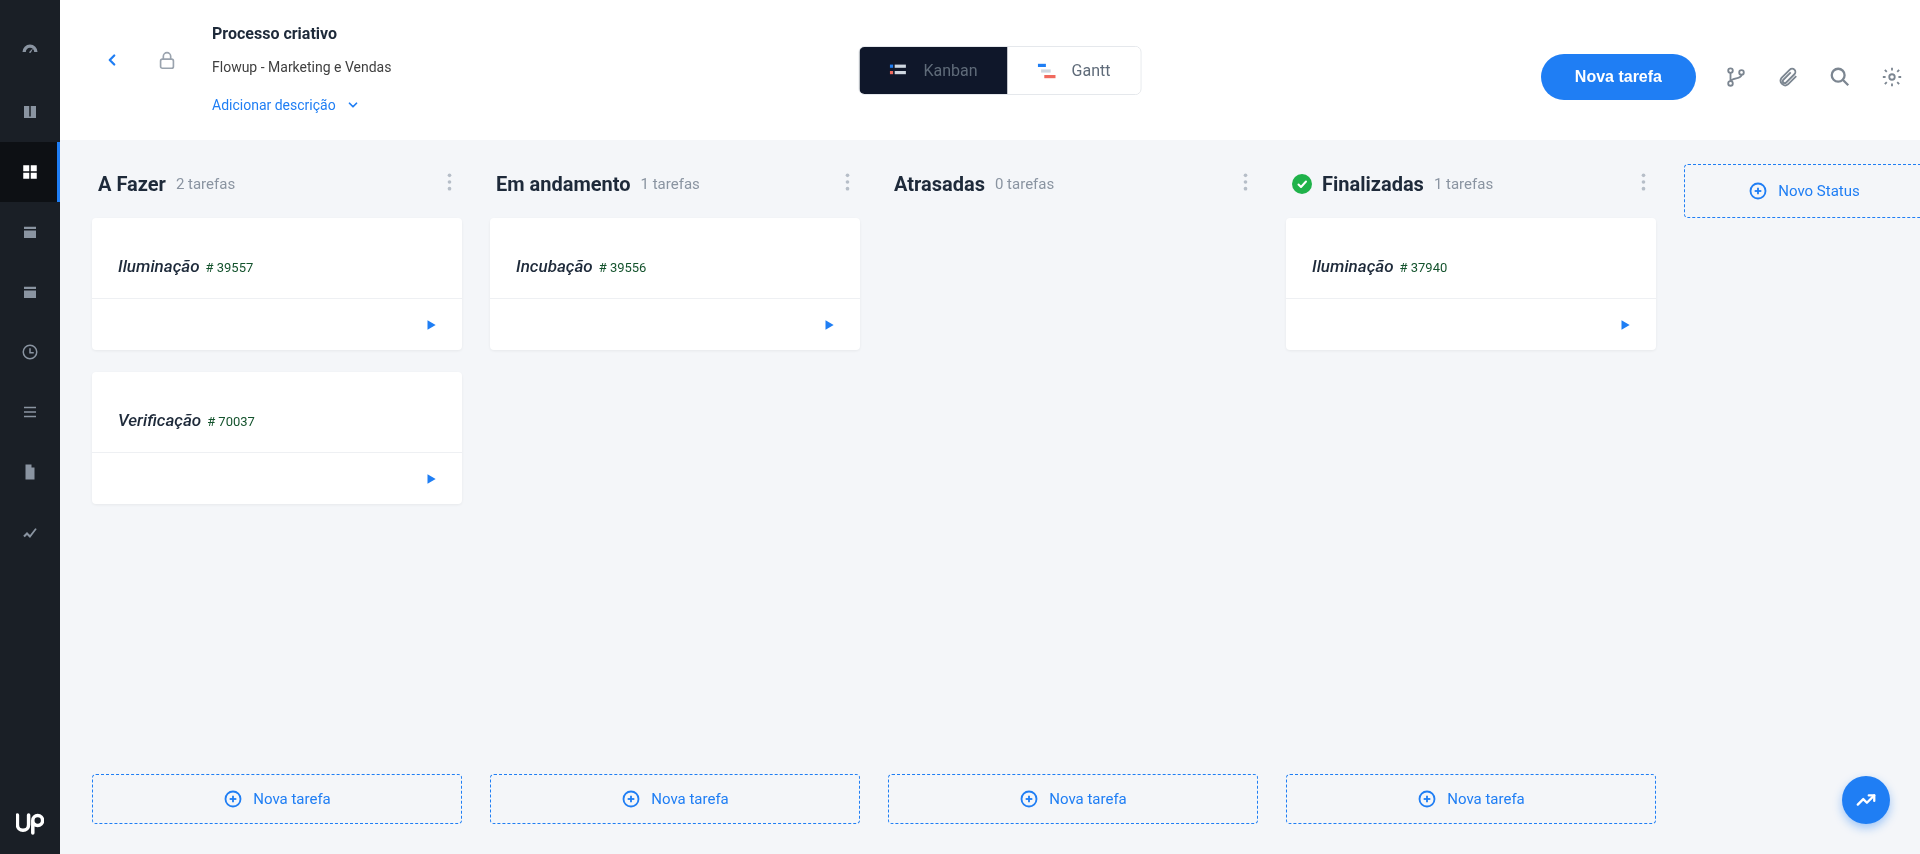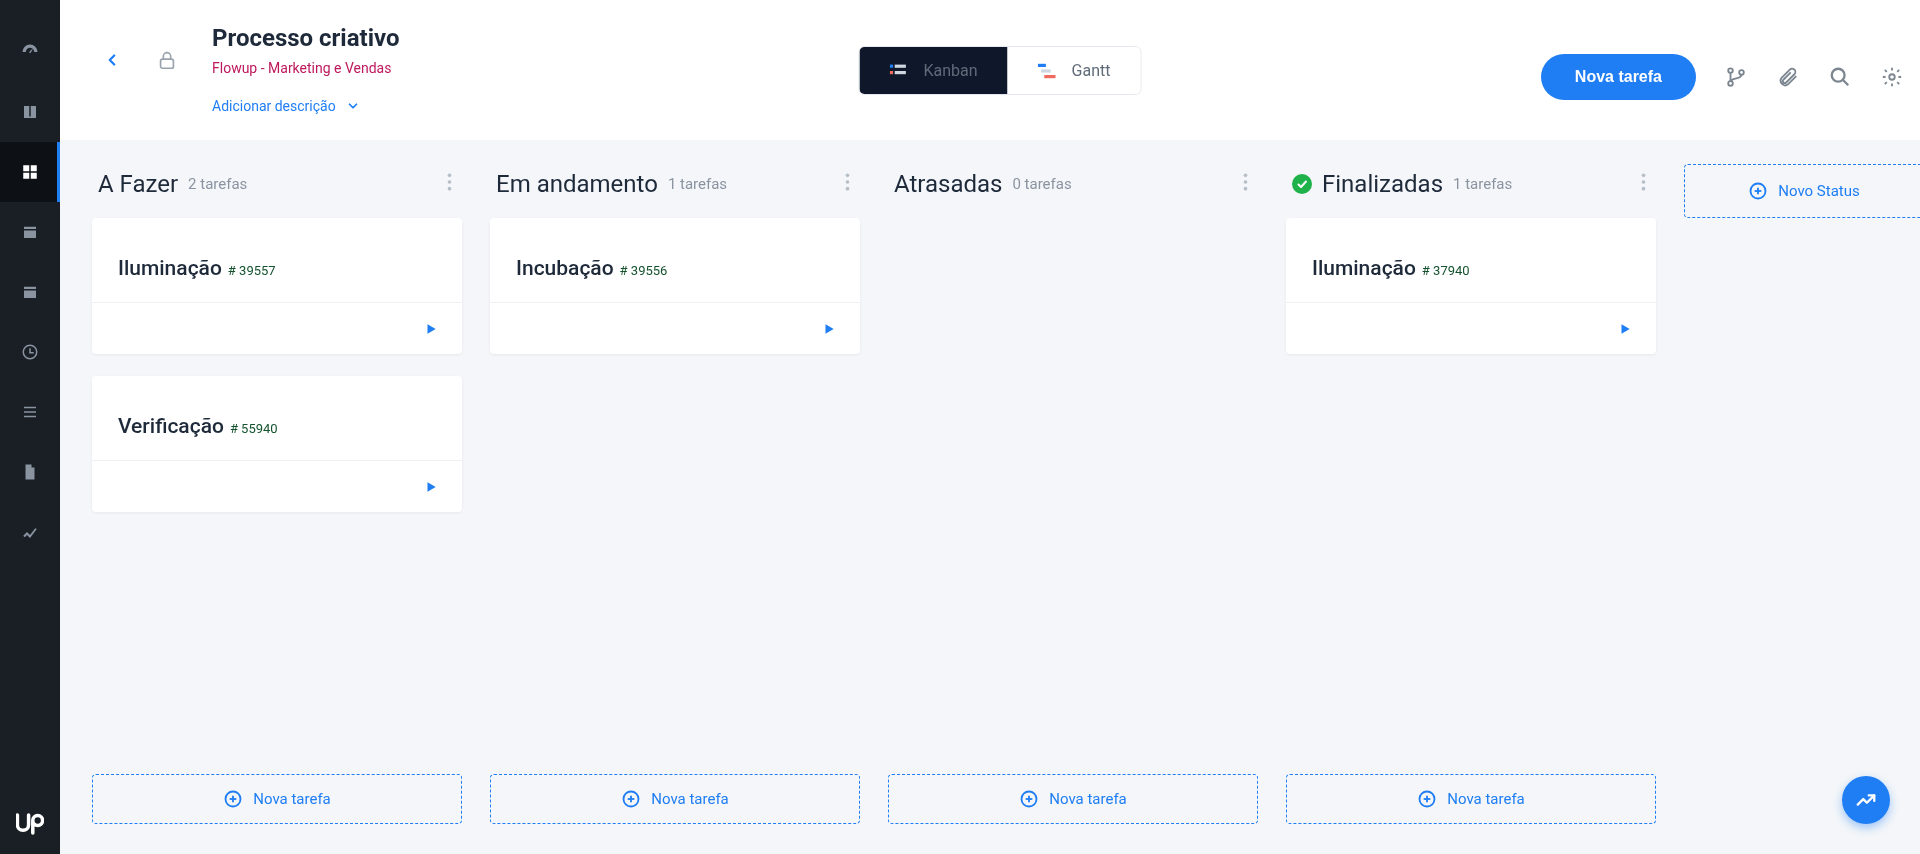--- a/index.html
+++ b/index.html
@@ -74,28 +74,28 @@
 .back-btn svg { stroke: #1f7ef4; }
 .lock-wrap {
   width: 42px; height: 42px;
   display: flex; align-items: center; justify-content: center;
   margin-left: 18px;
   margin-top: 15px;
 }
 .lock-wrap svg { stroke: #9aa3ae; fill: none; }
 .title-block { margin-left: 24px; }
 .title-block h1 {
-  font-size: 24px;
+  font-size: 16px;
   font-weight: 700;
   color: #1e2a3a;
 }
 .breadcrumb {
   font-size: 14px;
-  color: #be185d;
-  margin-top: 8px;
+  color: #404040;
+  margin-top: 16px;
 }
 .add-desc {
   margin-top: 22px;
   font-size: 14px;
   color: #1f7ef4;
   cursor: pointer;
   display: flex;
   align-items: center;
   gap: 10px;
 }
@@ -172,22 +172,22 @@
   display: flex;
   flex-direction: column;
   height: 660px;
 }
 .col-header {
   display: flex;
   align-items: center;
   padding: 4px 6px 18px 6px;
 }
 .col-title {
-  font-size: 24px;
-  font-weight: 400;
+  font-size: 20px;
+  font-weight: 700;
   color: #1e2a3a;
 }
 .col-count {
   font-size: 15px;
   color: #8a94a1;
   margin-left: 10px;
 }
 .col-menu {
   margin-left: auto;
   cursor: pointer;
@@ -209,23 +209,24 @@
   border-radius: 4px;
   box-shadow: 0 1px 3px rgba(0,0,0,0.06);
 }
 .card-body {
   padding: 38px 26px 22px 26px;
   display: flex;
   align-items: baseline;
   gap: 6px;
 }
 .card-title {
-  font-size: 21px;
+  font-size: 17px;
   color: #1e2a3a;
   font-weight: 500;
+  font-style: italic;
 }
 .card-id {
   font-size: 13px;
   color: #14532d;
 }
 .card-footer {
   border-top: 1px solid #eef0f3;
   height: 52px;
   display: flex;
   align-items: center;
@@ -443,21 +444,21 @@
                 <span class="play-btn">
                   <svg width="14" height="14" viewBox="0 0 24 24">
                     <path d="M6 4l14 8-14 8z"></path>
                   </svg>
                 </span>
               </div>
             </div>
             <div class="card">
               <div class="card-body">
                 <span class="card-title">Verificação</span>
-                <span class="card-id"># 55940</span>
+                <span class="card-id"># 70037</span>
               </div>
               <div class="card-footer">
                 <span class="play-btn">
                   <svg width="14" height="14" viewBox="0 0 24 24">
                     <path d="M6 4l14 8-14 8z"></path>
                   </svg>
                 </span>
               </div>
             </div>
           </div>

